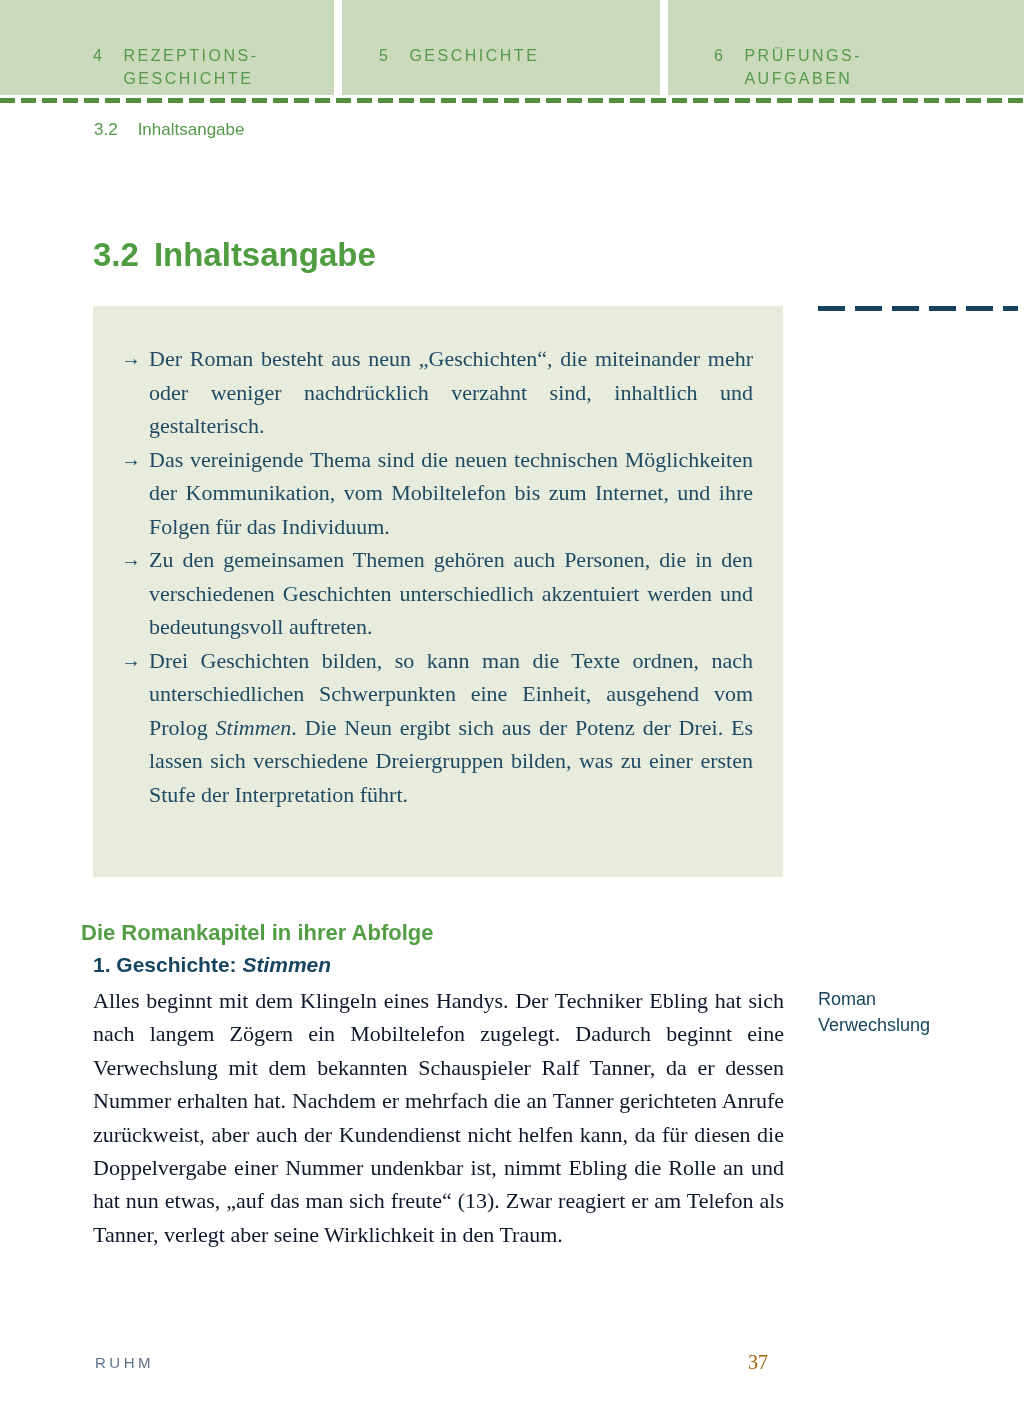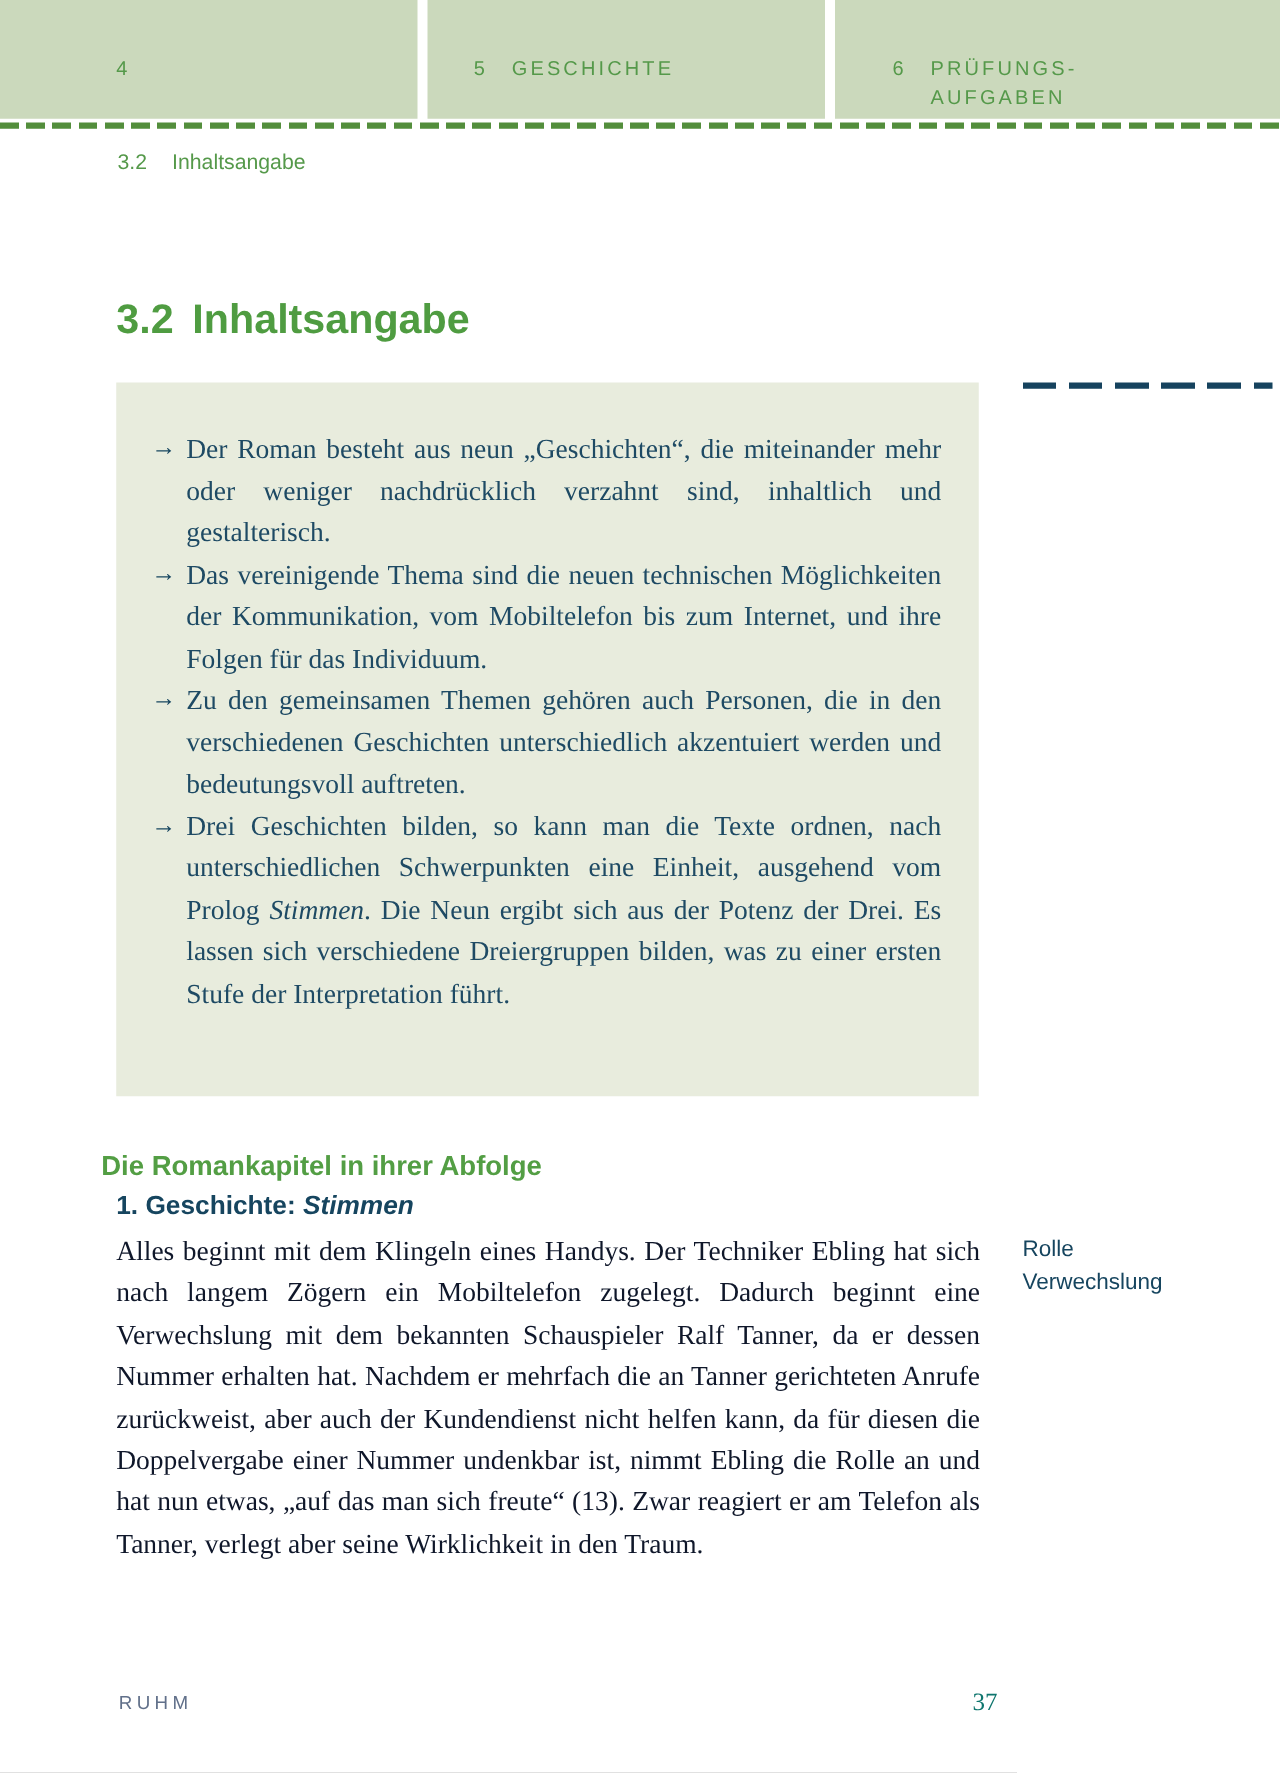--- a/index.html
+++ b/index.html
@@ -88,32 +88,36 @@
     font-family:"Liberation Serif", serif; color:#0f172a;
     font-size:22px; line-height:33.4px; text-align:justify; hyphens:auto;
   }
 
   
   .book-title {
     position:absolute; left:95px; top:1354px; color:#61708a;
     font-size:15px; letter-spacing:3.5px; line-height:18px;
   }
   .page-num {
-    position:absolute; right:226px; top:1350px; color:#0f766e;
+    position:absolute; right:256px; top:1350px; color:#a16207;
     font-family:"Liberation Serif", serif; font-size:20px; line-height:24px;
   }
 </style>
 </head>
 <body>
 
 <div class="page">
 
   <div class="tab tab1">
     <div class="tab-inner">
       <span class="tab-num">4</span>
+      <span class="tab-label">
+        <span>REZEPTIONS-</span>
+        <span>GESCHICHTE</span>
+      </span>
     </div>
   </div>
   <div class="tab tab2">
     <div class="tab-inner">
       <span class="tab-num">5</span>
       <span class="tab-label">
         <span>GESCHICHTE</span>
         <span></span>
       </span>
     </div>
@@ -163,20 +167,20 @@
 
   <div class="navy-dashes"></div>
 
   <h2 class="green-heading">Die Romankapitel in ihrer Abfolge</h2>
   <h3 class="subheading">
     <span>1. Geschichte: </span><i>Stimmen</i>
   </h3>
   <p class="body-text">Alles beginnt mit dem Klingeln eines Handys. Der Techniker Ebling hat sich nach langem Zögern ein Mobiltelefon zugelegt. Dadurch beginnt eine Verwechslung mit dem bekannten Schauspieler Ralf Tanner, da er dessen Nummer erhalten hat. Nachdem er mehr­fach die an Tanner gerichteten Anrufe zurückweist, aber auch der Kundendienst nicht helfen kann, da für diesen die Doppelvergabe einer Nummer undenkbar ist, nimmt Ebling die Rolle an und hat nun etwas, „auf das man sich freute“ (13). Zwar reagiert er am Telefon als Tanner, verlegt aber seine Wirklichkeit in den Traum.</p>
 
   <div class="margin-note">
-    <span>Rolle</span>
+    <span>Roman</span>
     <span>Verwechslung</span>
   </div>
 
   <span class="book-title">RUHM</span>
   <span class="page-num">37</span>
 
 </div>
 
 </body></html>

